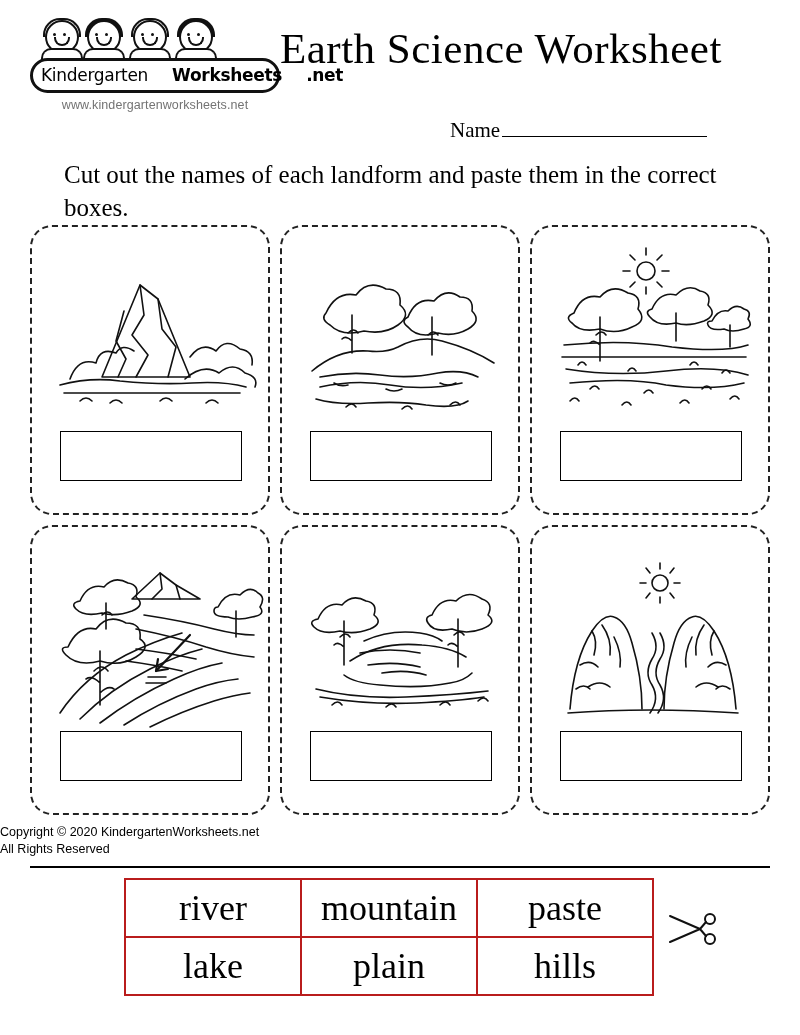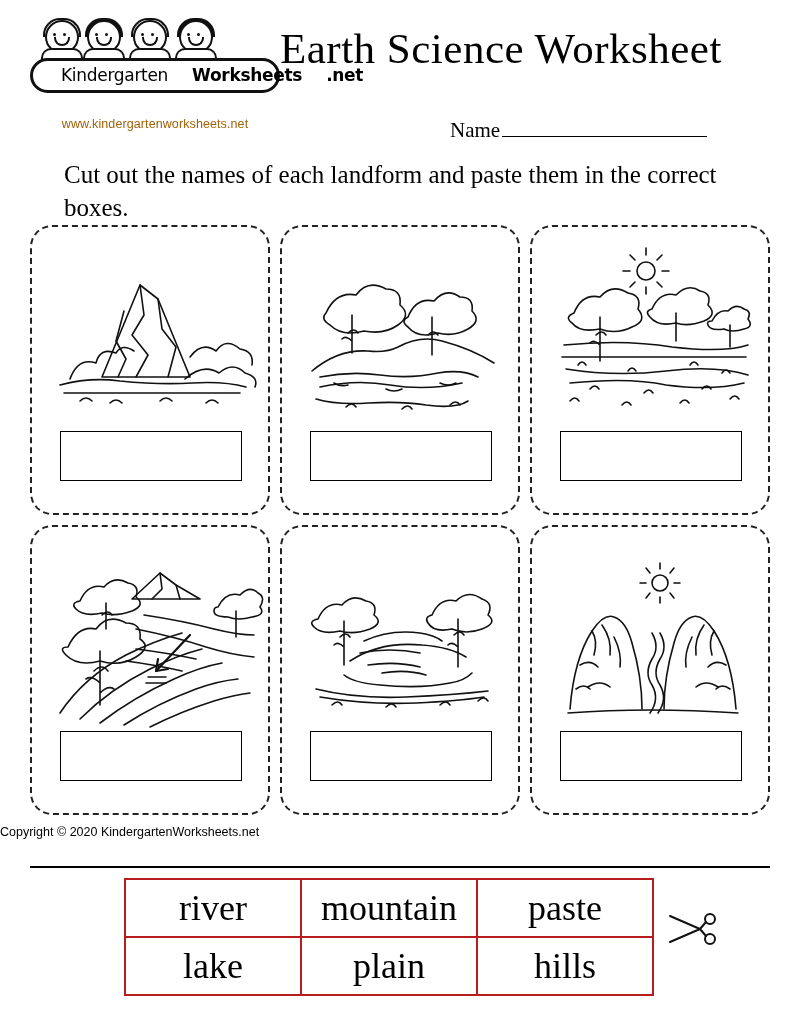--- a/index.html
+++ b/index.html
@@ -108,27 +108,27 @@
     margin-top: -4px;
     border: 3px solid #111;
     border-radius: 24px;
     background: #fff;
     padding: 4px 8px 5px;
     font-family: "DejaVu Sans", sans-serif;
     font-size: 17px;
     letter-spacing: -0.3px;
     white-space: nowrap;
   }
-  .logo-pill .thin { font-weight: 400; margin-left: 20px; }
+  .logo-pill .thin { font-weight: 400; }
   .logo-pill .bold { font-weight: 700; margin-left: 24px; }
   .logo-url {
-    margin-top: 24px;
+    margin-top: 5px;
     font-family: "Liberation Sans", sans-serif;
     font-size: 12.5px;
-    color: #a16207;
+    color: #737373;
     letter-spacing: 0.1px;
   }
 
   .title {
     position: absolute;
     left: 280px;
     top: 24px;
     font-family: "Liberation Serif", serif;
     font-size: 43px;
     letter-spacing: 0.5px;
@@ -431,20 +431,21 @@
           <path d="M28 176 q80 -6 170 0"></path>
         </g>
       </svg>
       <div class="answer-box"></div>
     </div>
 
   </div>
 
   <div class="copyright">
     <div>Copyright © 2020 KindergartenWorksheets.net</div>
+    <div>All Rights Reserved</div>
   </div>
 
   <div class="divider"></div>
 
   <div class="cut-area">
     <table class="word-table">
       <tbody>
           <tr>
         <td>river</td>
         <td>mountain</td>

